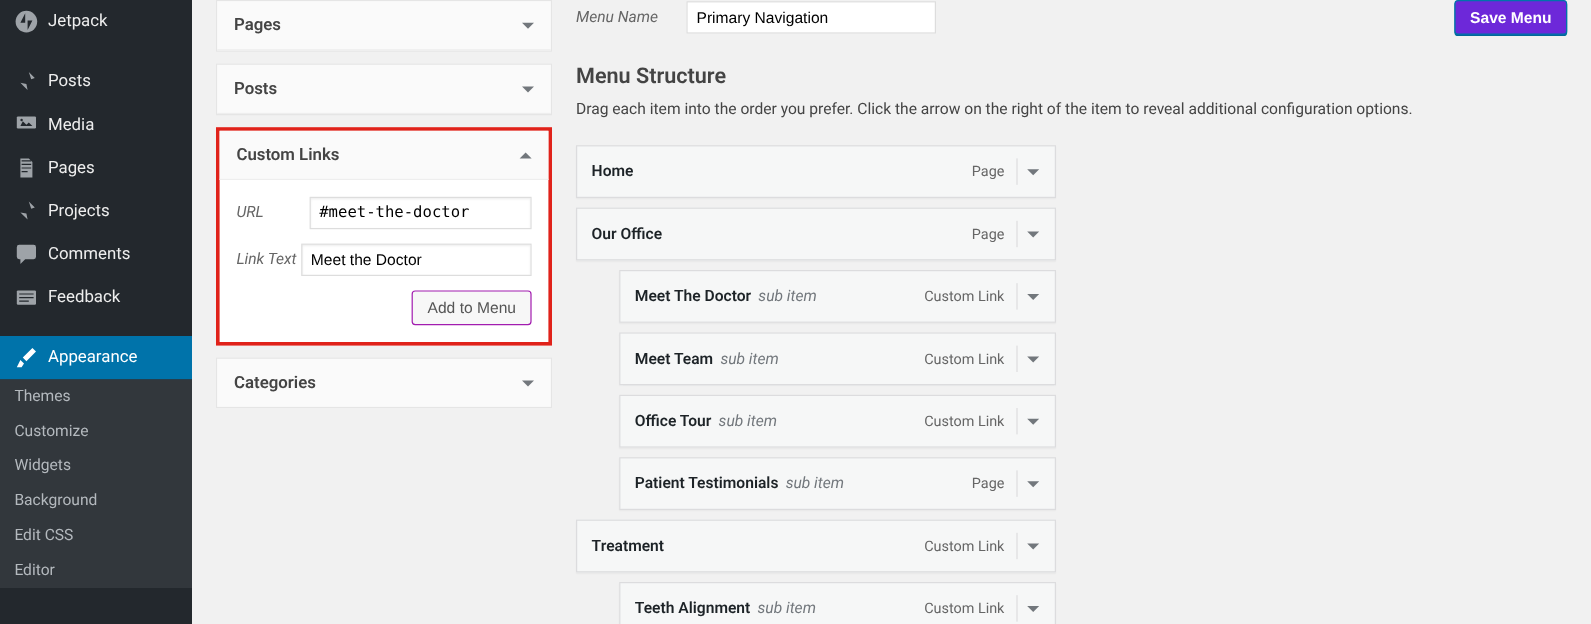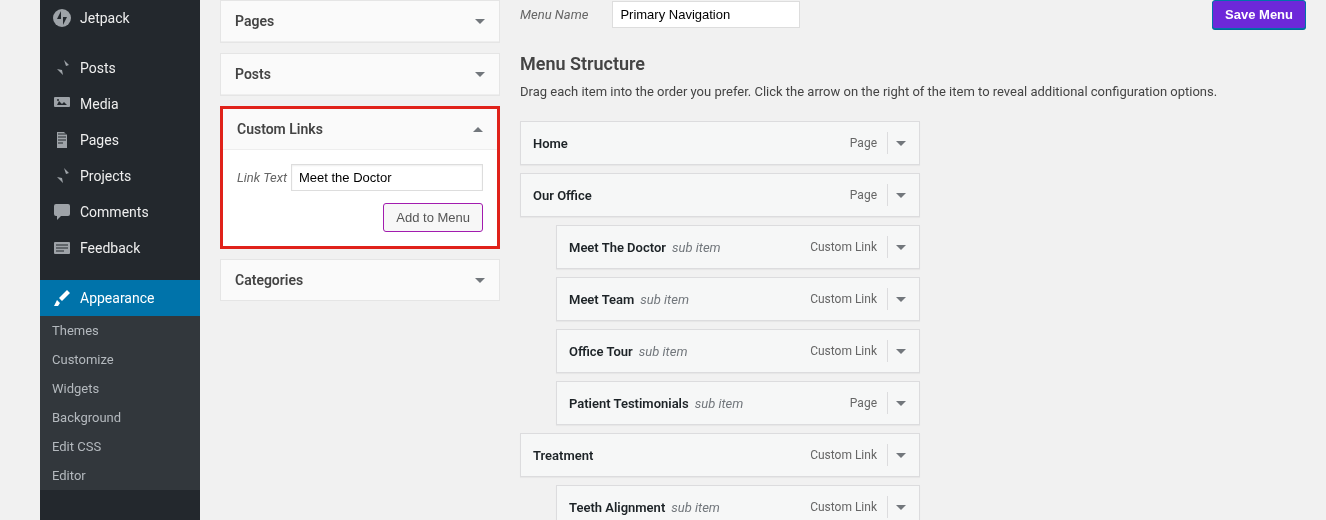--- a/index.html
+++ b/index.html
@@ -1,17 +1,17 @@
 <!DOCTYPE html>
 <html><head>
   <meta charset="utf-8">
   <style>
     * { margin:0; padding:0; box-sizing:border-box; }
     body { font-family:-apple-system,BlinkMacSystemFont,"Segoe UI",Roboto,sans-serif; font-size:13px; color:#444; background:#f1f1f1; width:1326px; height:520px; overflow:hidden; }
-    .wrap { display:flex; height:100%;margin-left:40px; }
+    .wrap { display:flex; height:100%; }
     .sidebar { width:160px; background:#23282d; color:#eee; min-height:100%; flex-shrink:0; }
     .sidebar-item { display:flex; align-items:center; padding:8px 12px; font-size:14px; color:#eee; cursor:pointer; position:relative; }
     .sidebar-item .icon { width:20px; height:20px; margin-right:8px; display:flex; align-items:center; justify-content:center; color:#9ea3a8; }
     .sidebar-item.active { background:#0073aa; color:#fff; }
     .sidebar-item.active .icon { color:#fff; }
     .sidebar-item.active::after { content:""; position:absolute; right:-8px; top:50%; transform:translateY(-50%); border:8px solid transparent; border-right-color:#f1f1f1; }
     .sidebar-sub { background:#32373c; }
     .sidebar-sub-item { padding:7px 12px; font-size:13px; color:#b4b9be; cursor:pointer; }
     .sidebar-sub-item.current { color:#fff; font-weight:600; }
     .content { flex:1; display:flex; padding:0 20px 20px 20px; gap:20px; }
@@ -30,21 +30,21 @@
     .form-row { display:flex; align-items:center; margin-bottom:12px; }
     .form-row label { width:62px; font-style:italic; color:#666; font-size:13px; }
     .form-row input { flex:1; border:1px solid #ddd; padding:5px 7px; font-size:13px; box-shadow:inset 0 1px 2px rgba(0,0,0,.07); }
     .form-row .mono { font-family:Menlo,Consolas,monospace; }
     .btn { border:1px solid #a21caf; background:#f7f7f7; padding:6px 12px; font-size:13px; cursor:pointer; border-radius:3px; color:#555; }
     .btn-primary { background:#6d28d9; border:1px solid #0073aa; color:#fff; font-weight:600; box-shadow:0 1px 0 #006799; }
     .add-to-menu { display:flex; justify-content:flex-end; }
 
     .top-row { display:flex; align-items:center; gap:24px; margin-bottom:24px; }
     .top-row .label { font-style:italic; color:#666; }
-    .top-row input { border:1px solid #ddd; padding:5px 7px; font-size:13px; width:188px; }
+    .top-row input { border:1px solid #ddd; padding:5px 7px; font-size:13px; width:208px; }
     .top-row .spacer { flex:1; }
 
     .section-title { font-size:18px; font-weight:600; margin-bottom:10px; }
     .help-text { font-size:13px; color:#444; margin-bottom:22px; }
 
     .menu-items { max-width:400px; }
     .menu-item { border:1px solid #dcdcde; background:#f6f7f7; margin-bottom:8px; display:flex; align-items:center; padding:10px 12px; cursor:move; box-shadow:0 1px 1px rgba(0,0,0,.04); }
     .menu-item.sub { margin-left:36px; }
     .menu-item .title { font-weight:600; font-size:13px; color:#1d2327; }
     .menu-item .subtag { font-style:italic; color:#72777c; margin-left:6px; font-weight:400; }
@@ -152,20 +152,24 @@
           <span class="chev chev-down"></span>
         </div>
       </div>
       <div class="accordion highlight">
         <div class="accordion-head">
           <span>Custom Links</span>
           <span class="chev chev-up"></span>
         </div>
         <div class="accordion-body">
           <div class="form-row">
+            <label>URL</label>
+            <input class="mono" value="#meet-the-doctor" style="">
+          </div>
+          <div class="form-row">
             <label>Link Text</label>
             <input value="Meet the Doctor" style="">
           </div>
           <div class="add-to-menu">
             <button class="btn">Add to Menu</button>
           </div>
         </div>
       </div>
       <div class="accordion">
         <div class="accordion-head">

